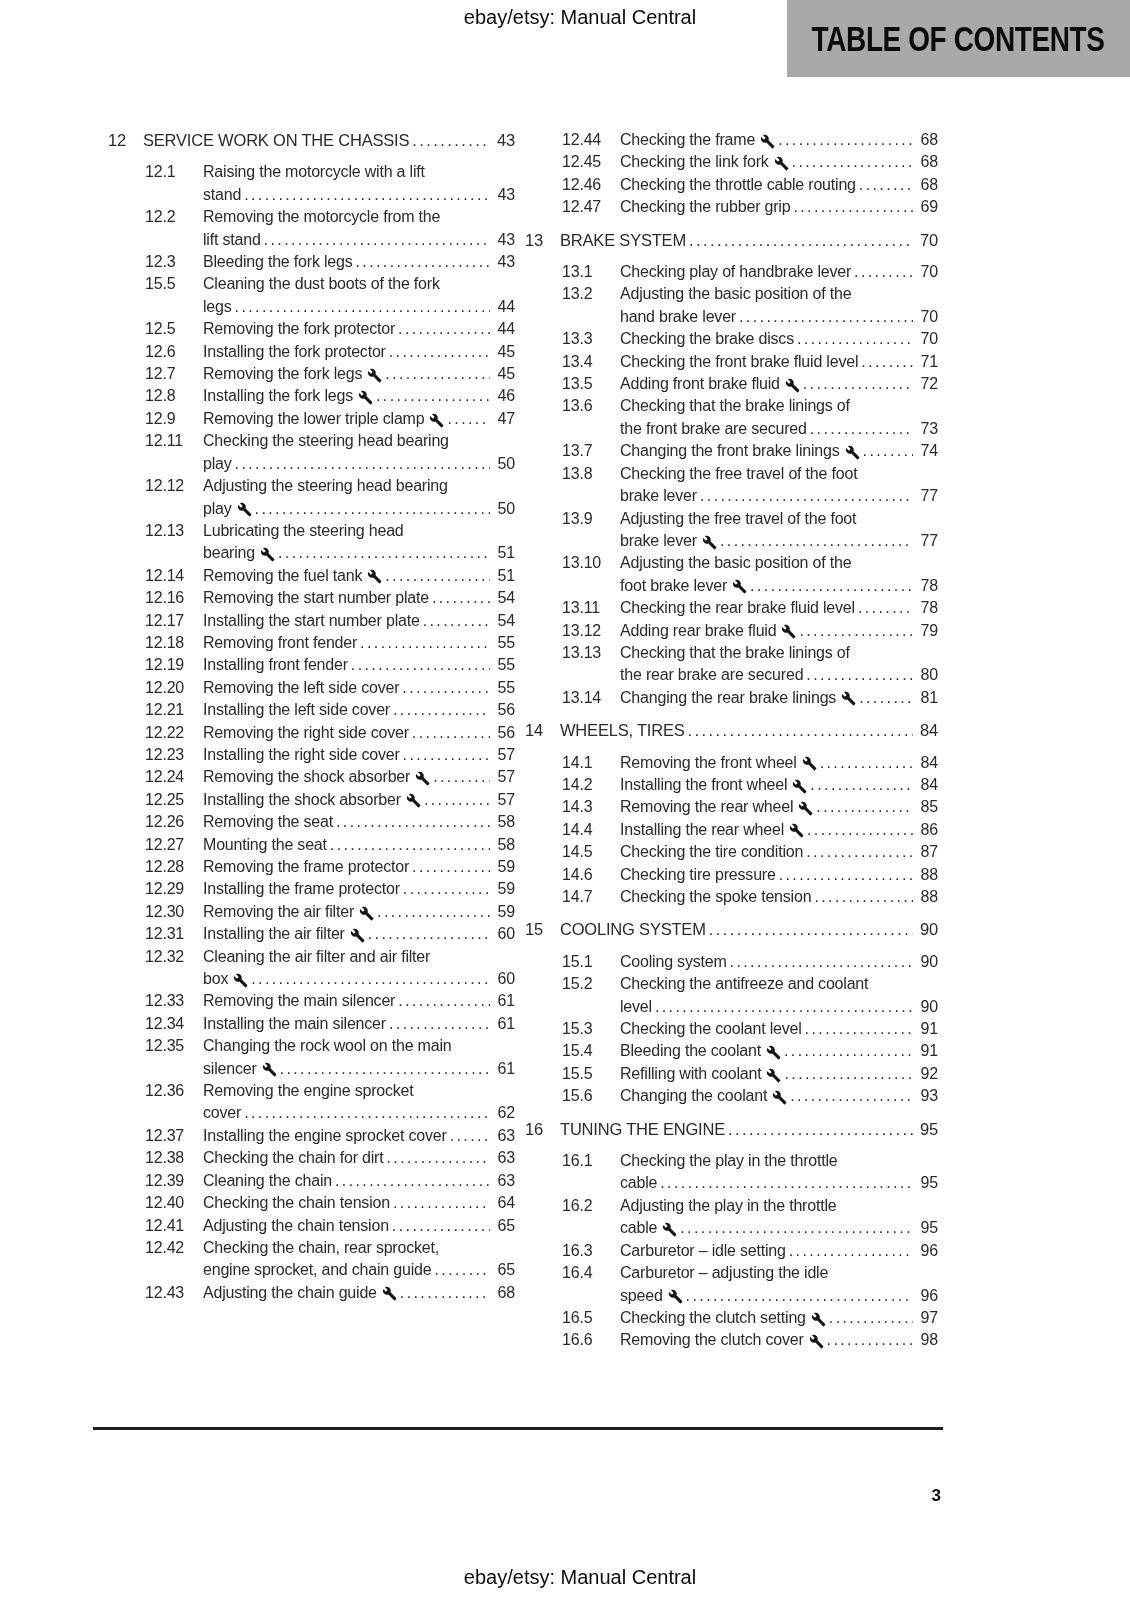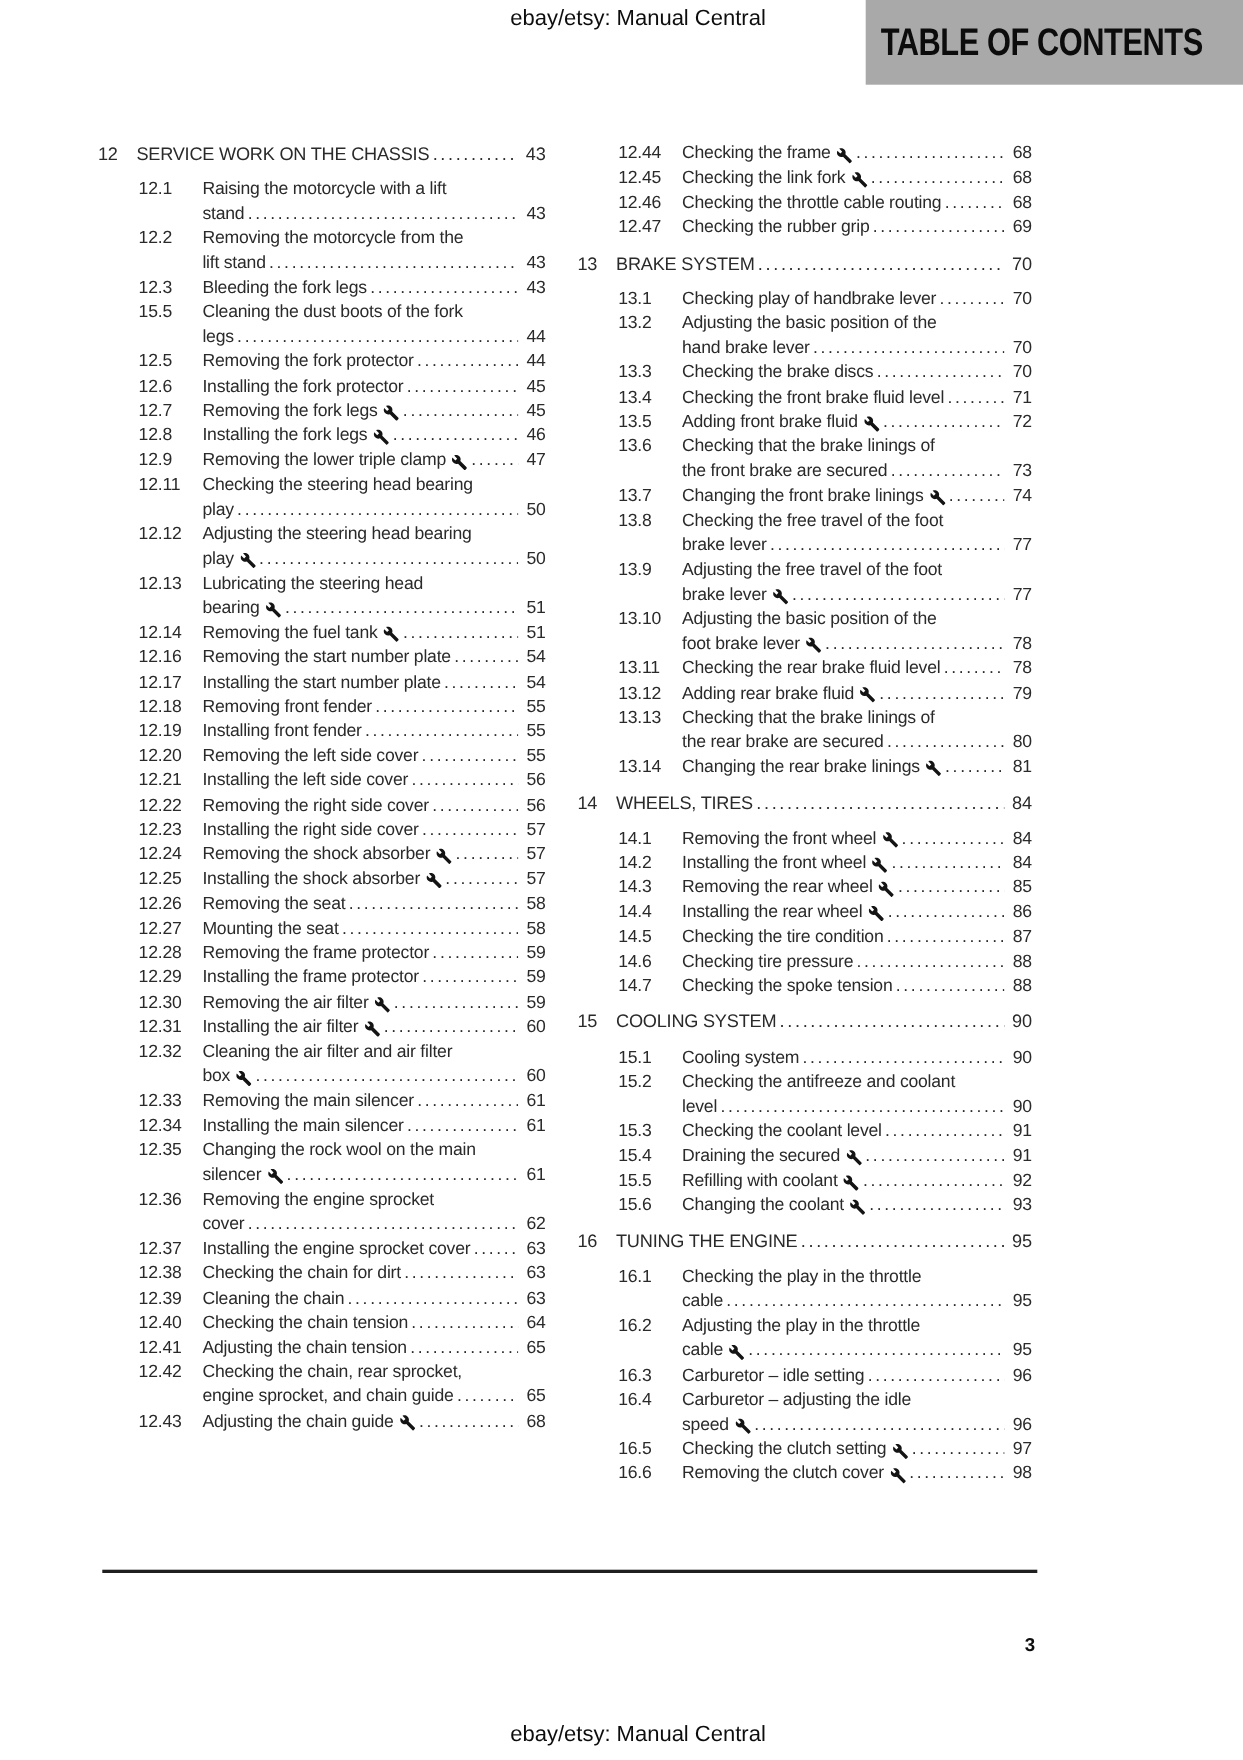--- a/index.html
+++ b/index.html
@@ -6,28 +6,28 @@
   body {
     width:1130px; height:1600px; position:relative; overflow:hidden;
     font-family:"Liberation Sans", sans-serif; color:#2a2a2a;
   }
   .header-text {
     position:absolute; top:6px; left:0; width:1130px; box-sizing:border-box; padding-left:30px;
     text-align:center; font-size:20px; color:#0d0d0d;
   }
   .banner {
     position:absolute; top:0; left:787px; width:343px; height:77px;
-    background:#a9a9a9; display:flex; align-items:center; justify-content:flex-end;
+    background:#a9a9a9; display:flex; align-items:center; justify-content:center;
   }
   .banner-text {
     font-weight:bold; font-size:35px; color:#0c0c0c; white-space:nowrap;
     transform:scaleX(0.8); letter-spacing:-0.5px;
   }
   .col { position:absolute; top:129px; font-size:16px; line-height:22.4px; letter-spacing:-0.2px; }
-  #col-left  { left:89px;  width:407px; }
+  #col-left  { left:108px;  width:407px; }
   #col-right { left:525px; width:413px; }
 
   .block-section { position:relative; padding-left:35px; margin:10px 0; font-size:16.5px; }
   .block-section:first-child { margin-top:0; }
   .sec-num { position:absolute; left:0; top:0; }
 
   .block-entry { position:relative; padding-left:95px; }
   .e-num { position:absolute; left:37px; top:0; }
 
   .flexline { display:flex; align-items:baseline; }
@@ -785,21 +785,21 @@
       <span class="e-num">15.3</span>
       <div class="flexline">
         <span class="t">Checking the coolant level</span>
         <span class="leader"></span>
         <span class="pg">91</span>
       </div>
     </div>
     <div class="block-entry">
       <span class="e-num">15.4</span>
       <div class="flexline">
-        <span class="t">Draining the secured</span>
+        <span class="t">Bleeding the coolant</span>
         <span class="wrench">
           <svg viewBox="0 0 24 24" width="15" height="15" aria-hidden="true">
             <path fill="#141414" d="M22.7 19l-9.1-9.1c.9-2.3.4-5-1.5-6.9-2-2-5-2.4-7.4-1.3L9 6.3 6.3 9 2 4.7C.9 7.1 1.3 10.1 3.3 12.1c1.9 1.9 4.6 2.4 6.9 1.5l9.1 9.1c.4.4 1 .4 1.4 0l2-2c.4-.4.4-1 0-1.4z"></path>
           </svg>
         </span>
         <span class="leader"></span>
         <span class="pg">91</span>
       </div>
     </div>
     <div class="block-entry">

